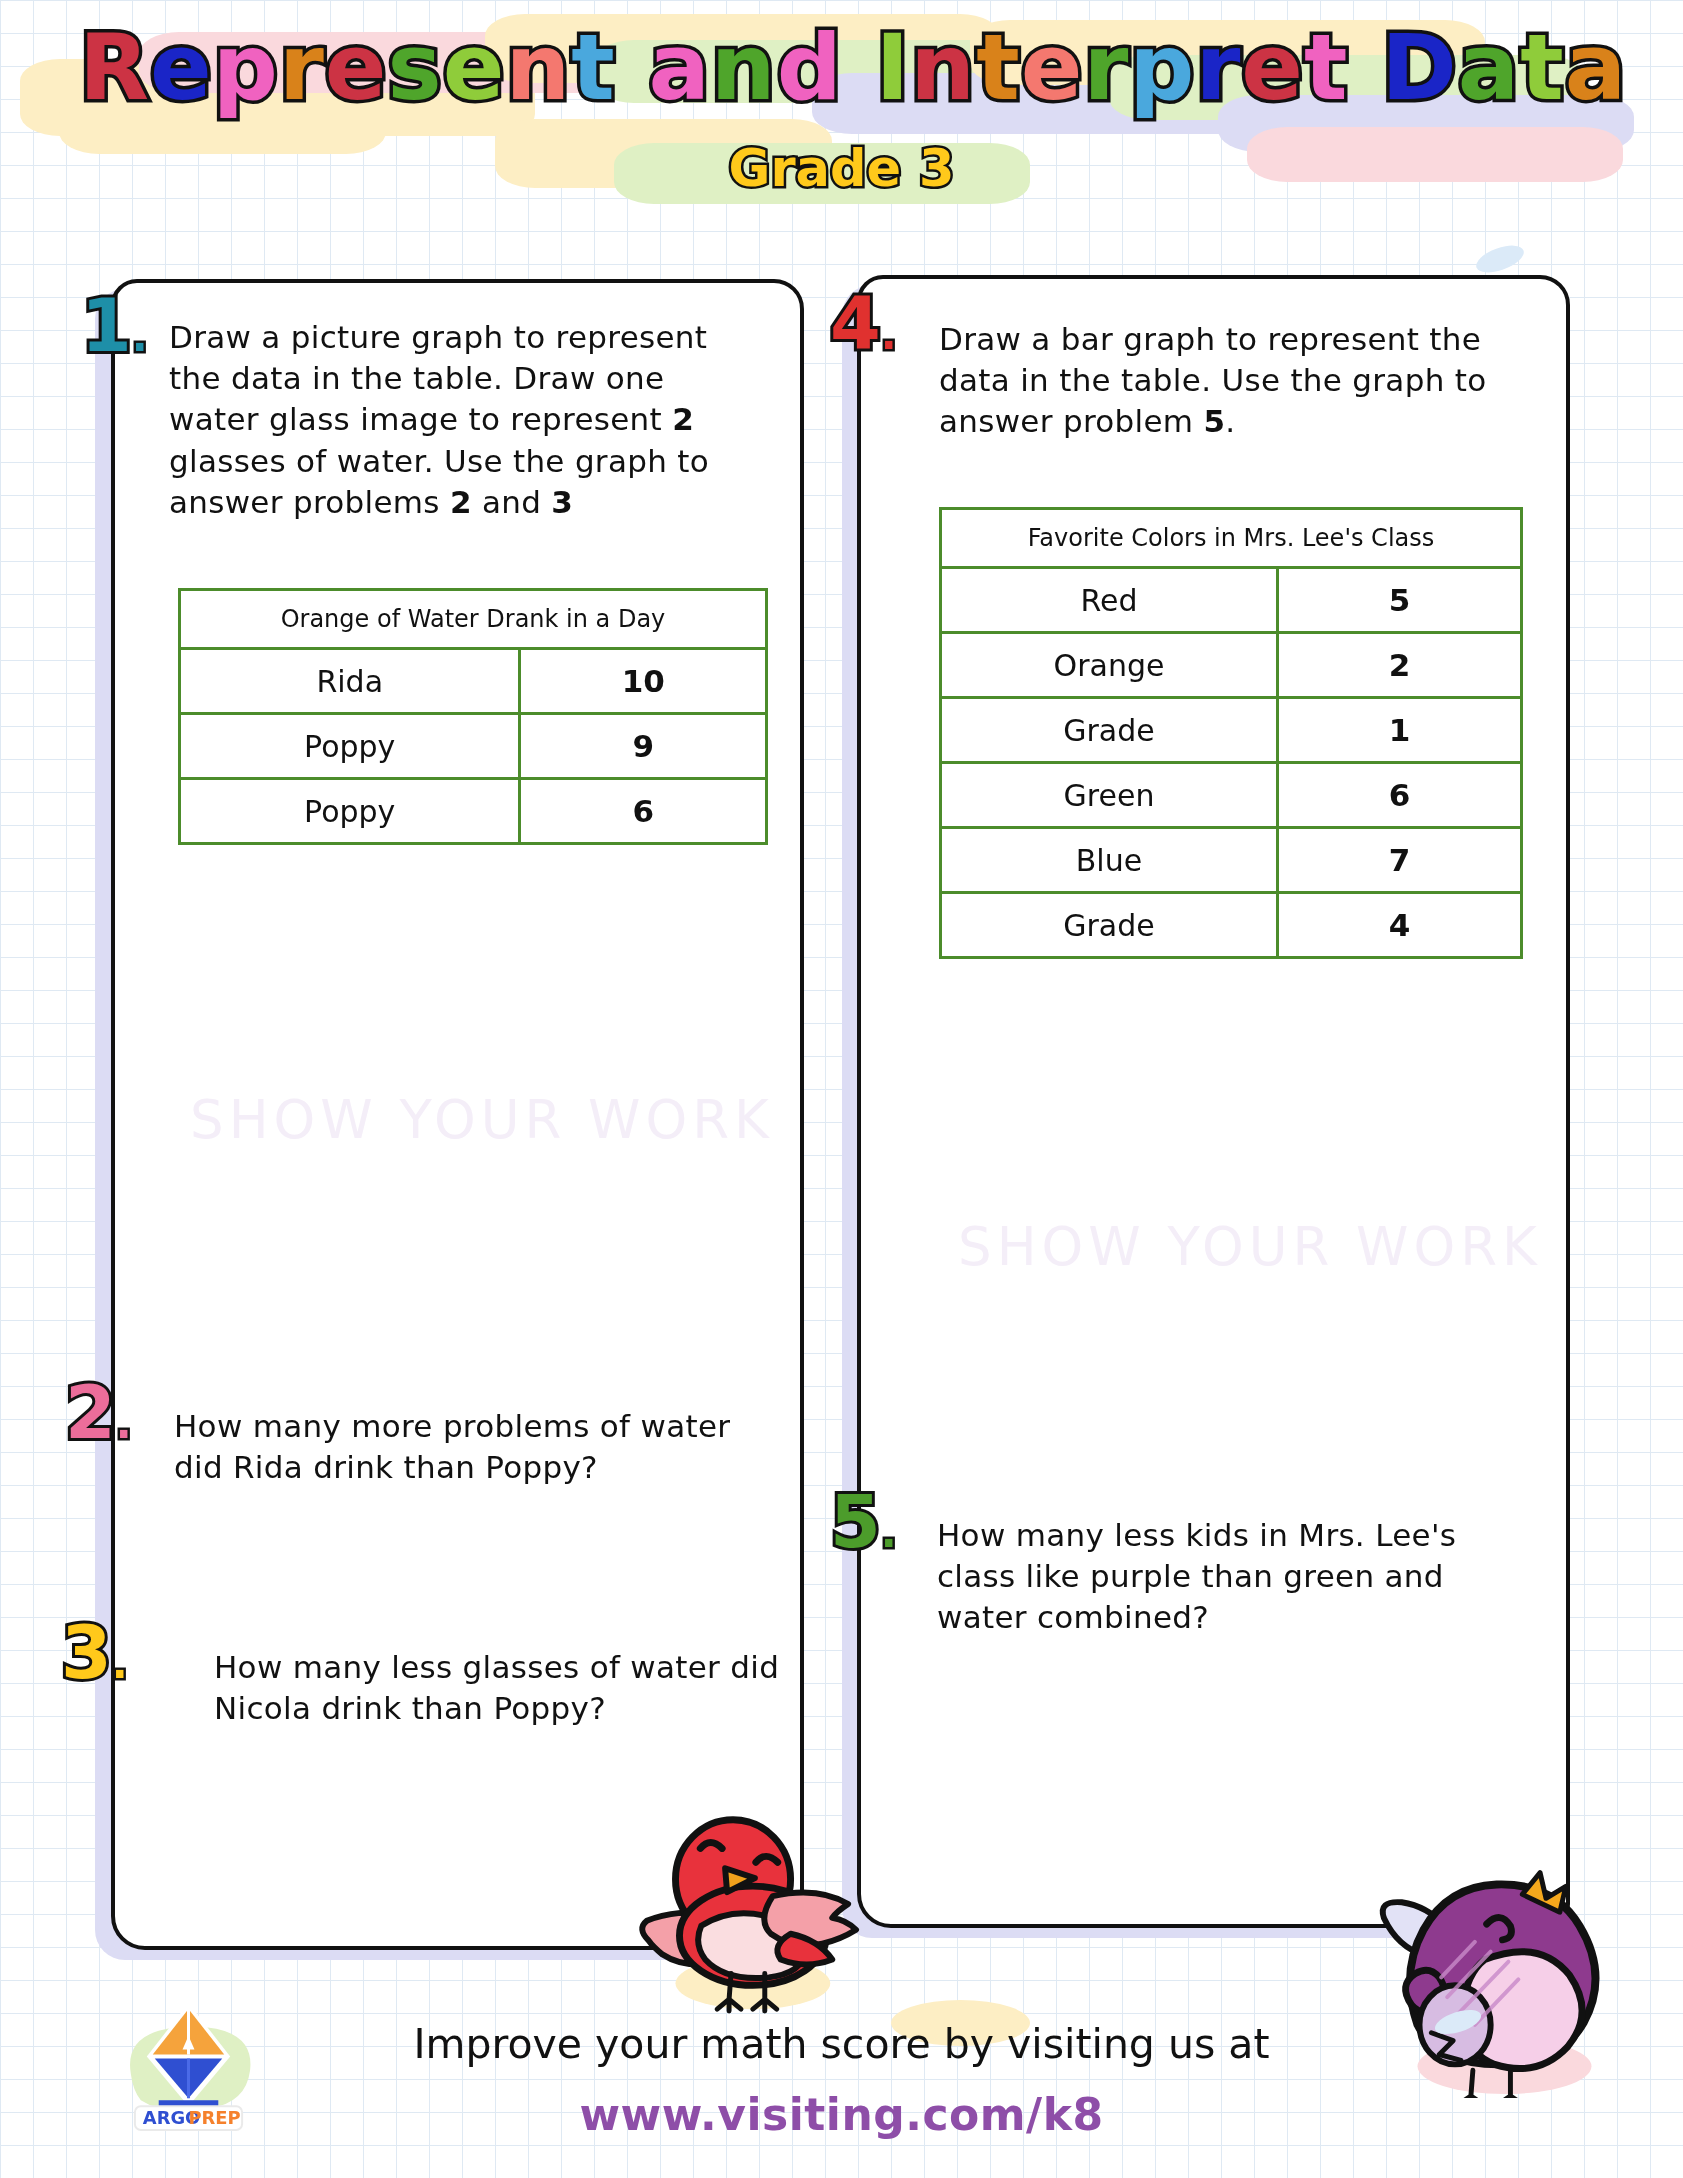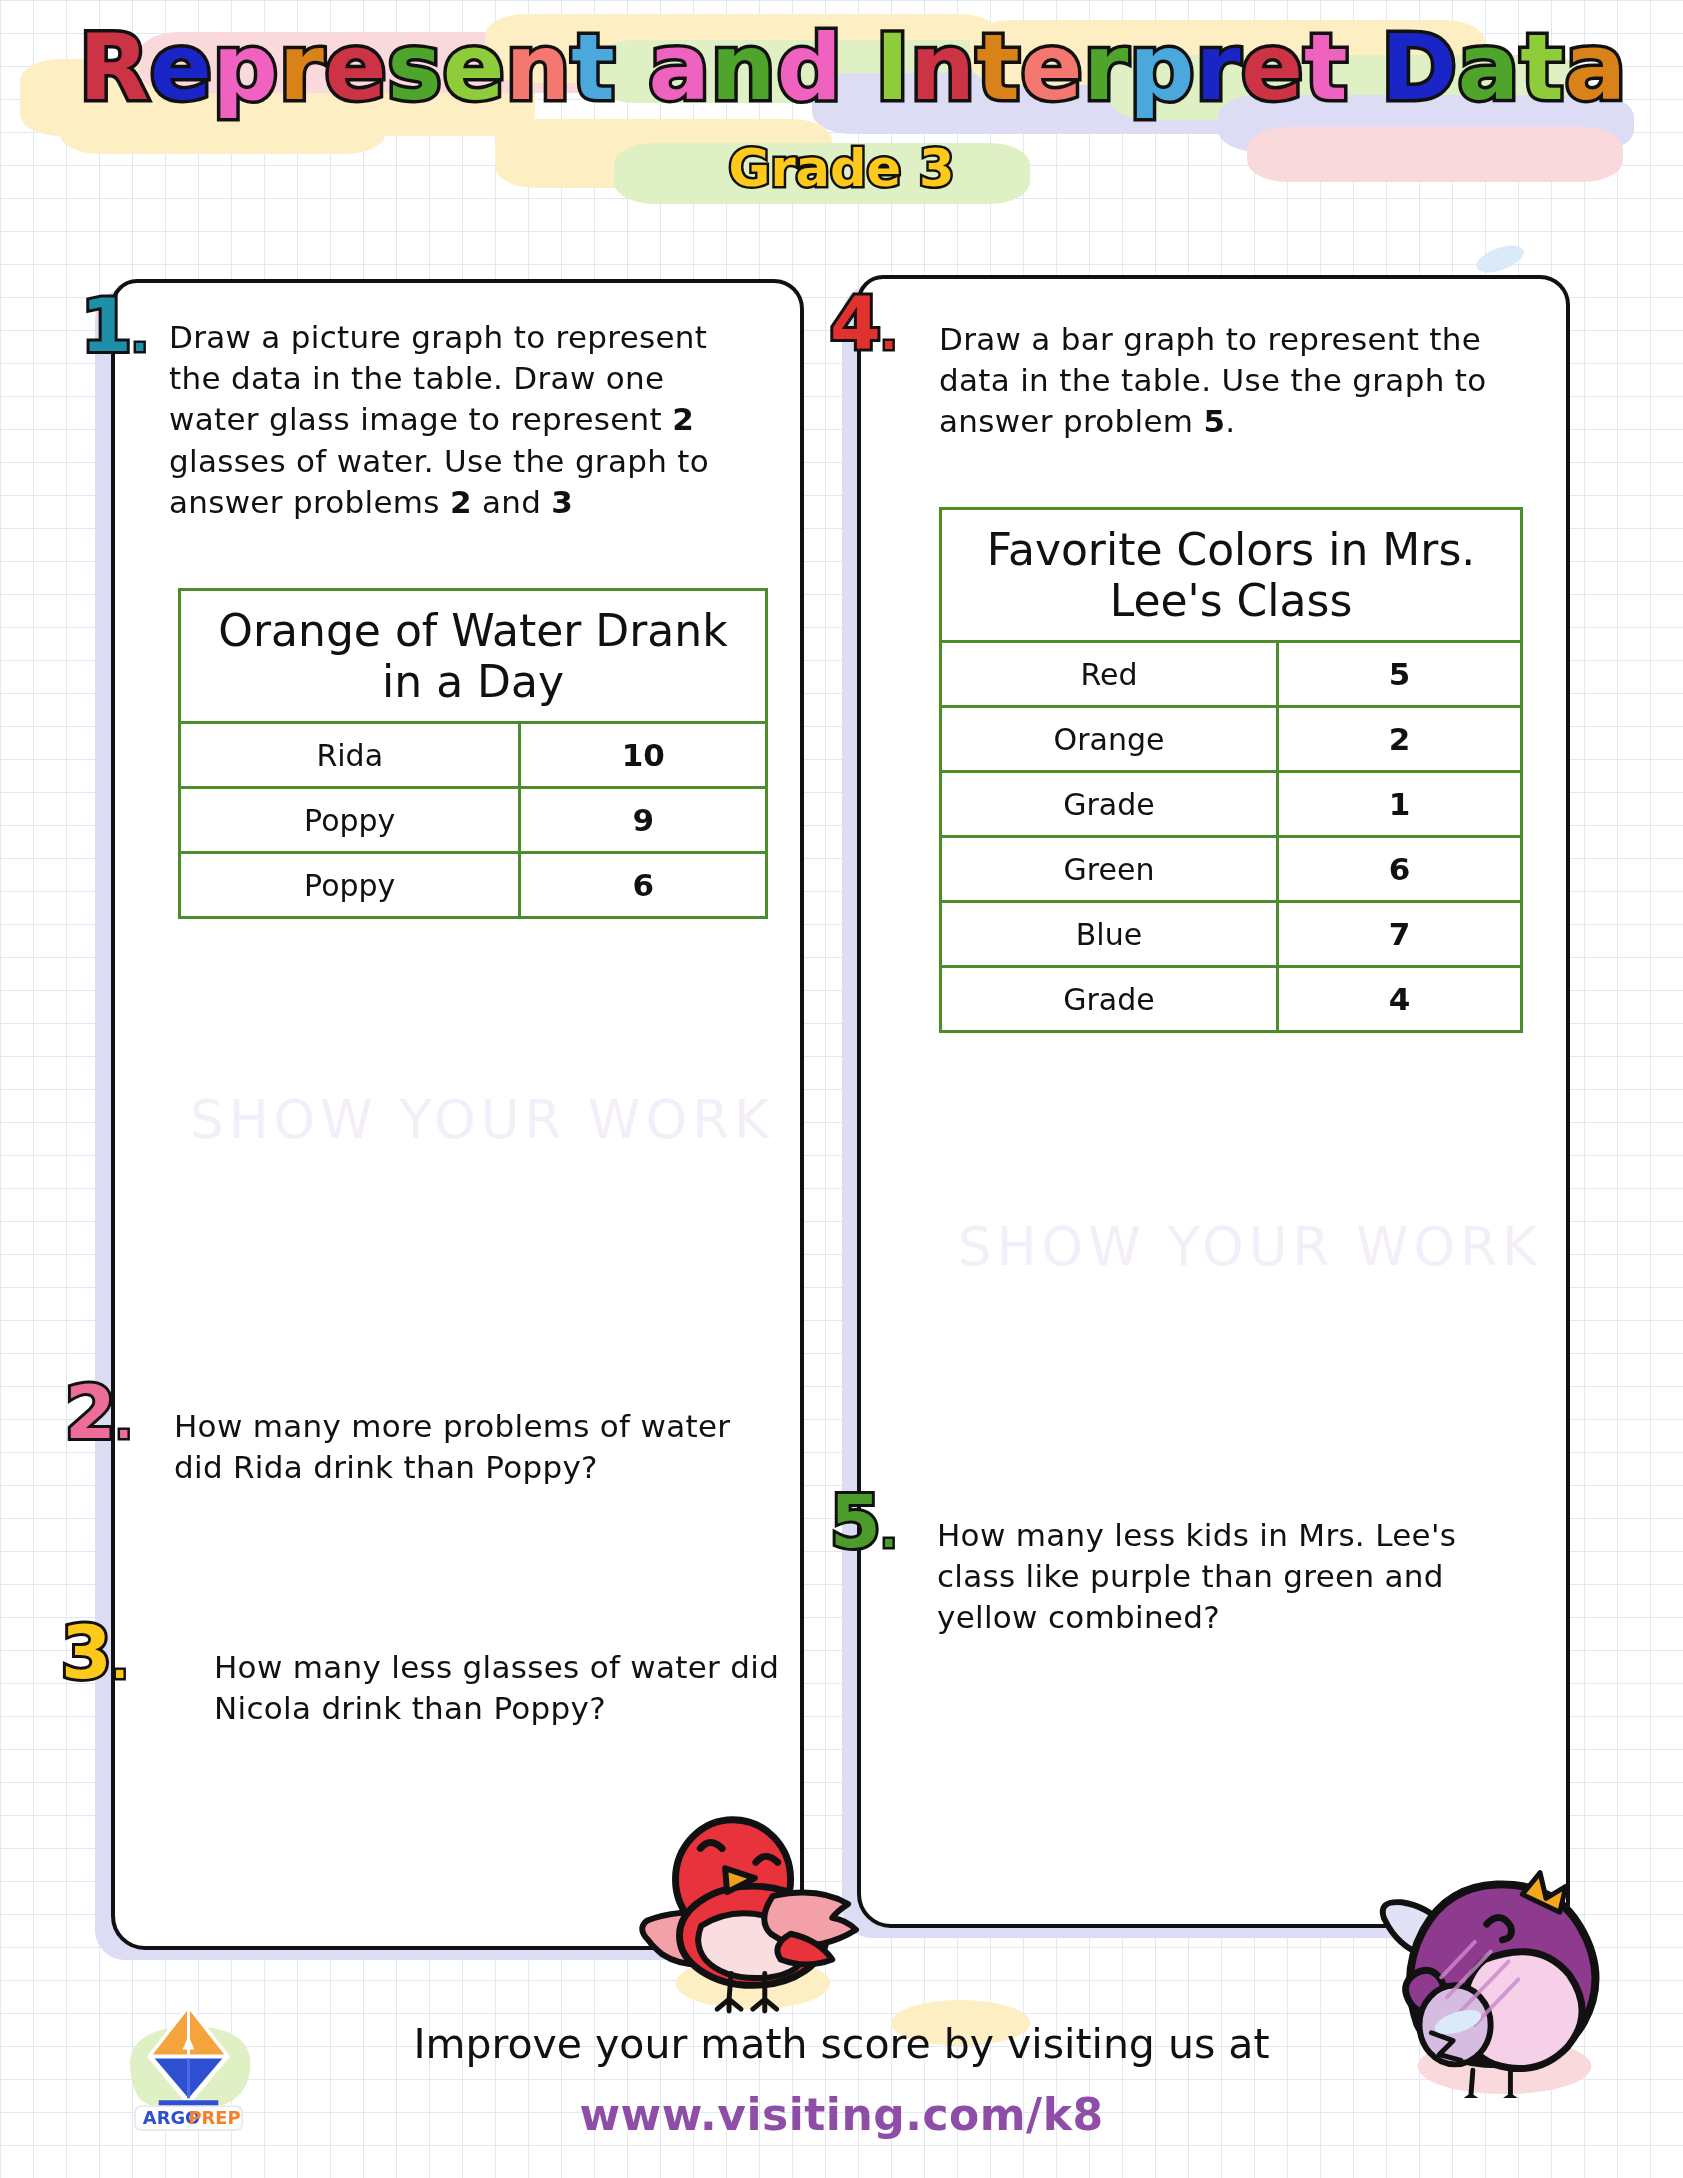--- a/index.html
+++ b/index.html
@@ -120,21 +120,21 @@
   .dtable td, .dtable th {
     border: 3px solid #4c8c2b;
     font-family: "DejaVu Sans", sans-serif;
     font-weight: 400;
     color: #111;
     text-align: center;
     font-size: 30px;
     padding: 13px 6px;
   }
   .dtable .thead {
-    font-size: 44px;
+    font-size: 24px;
     padding: 14px 22px;
   }
   .dtable .val { font-weight: 700; font-size: 31px; }
 
   
   .watermark {
     position: absolute;
     font-family: "DejaVu Sans", sans-serif;
     font-size: 53px;
     letter-spacing: 5px;
@@ -269,21 +269,21 @@
       <td class="val">4</td>
     </tr>
   </tbody>
 </table>
 
 <div class="watermark" style="left:958px; top:1216px;">SHOW YOUR WORK</div>
 
 <div class="pnum" style="left:830px; top:1485px;">
   <span style="color:#4c9c2b">5</span><span class="dot" style="color:#4c9c2b; font-size:42px;">.</span>
 </div>
-<div class="ptext" style="left:937px; top:1515px; width:564px;"><span>How many less kids in Mrs. Lee's class like purple than green and yellow combined?</span></div>
+<div class="ptext" style="left:937px; top:1515px; width:564px;"><span>How many less kids in Mrs. Lee's class like purple than green and water combined?</span></div>
 
 <svg class="bird" style="left:614px; top:1777px;" width="248" height="248" viewBox="0 0 250 250">
   <ellipse cx="140" cy="208" rx="78" ry="26" fill="#fdeec4"></ellipse>
   <path d="M 35 165 q -12 -12 -2 -20 q 14 -6 34 -8 l 48 14 l -20 38 q -28 2 -46 -10 q -10 -8 -14 -14 z" fill="#f4a0a8" stroke="#111" stroke-width="6" stroke-linejoin="round"></path>
   <ellipse cx="120" cy="103" rx="58" ry="60" fill="#e8323c" stroke="#111" stroke-width="7"></ellipse>
   <ellipse cx="140" cy="160" rx="74" ry="50" fill="#e8323c" stroke="#111" stroke-width="7"></ellipse>
   <path d="M 88 150 q 34 -22 78 -6 q 26 10 26 32 q -2 22 -36 26 q -44 4 -64 -18 q -12 -16 -4 -34 z" fill="#fadde0" stroke="#111" stroke-width="6"></path>
   <path d="M 160 120 q 46 -10 76 8 q -12 8 -16 14 q 14 2 24 12 q -16 10 -34 14 q -30 6 -52 -10 q -14 -14 2 -38 z" fill="#f4a0a8" stroke="#111" stroke-width="6" stroke-linejoin="round"></path>
   <path d="M 178 158 q 28 6 42 26 q -26 10 -52 0 q -10 -14 10 -26 z" fill="#e8323c" stroke="#111" stroke-width="6" stroke-linejoin="round"></path>
   <path d="M 87 72 q 10 -12 22 0" fill="none" stroke="#111" stroke-width="7" stroke-linecap="round"></path>

